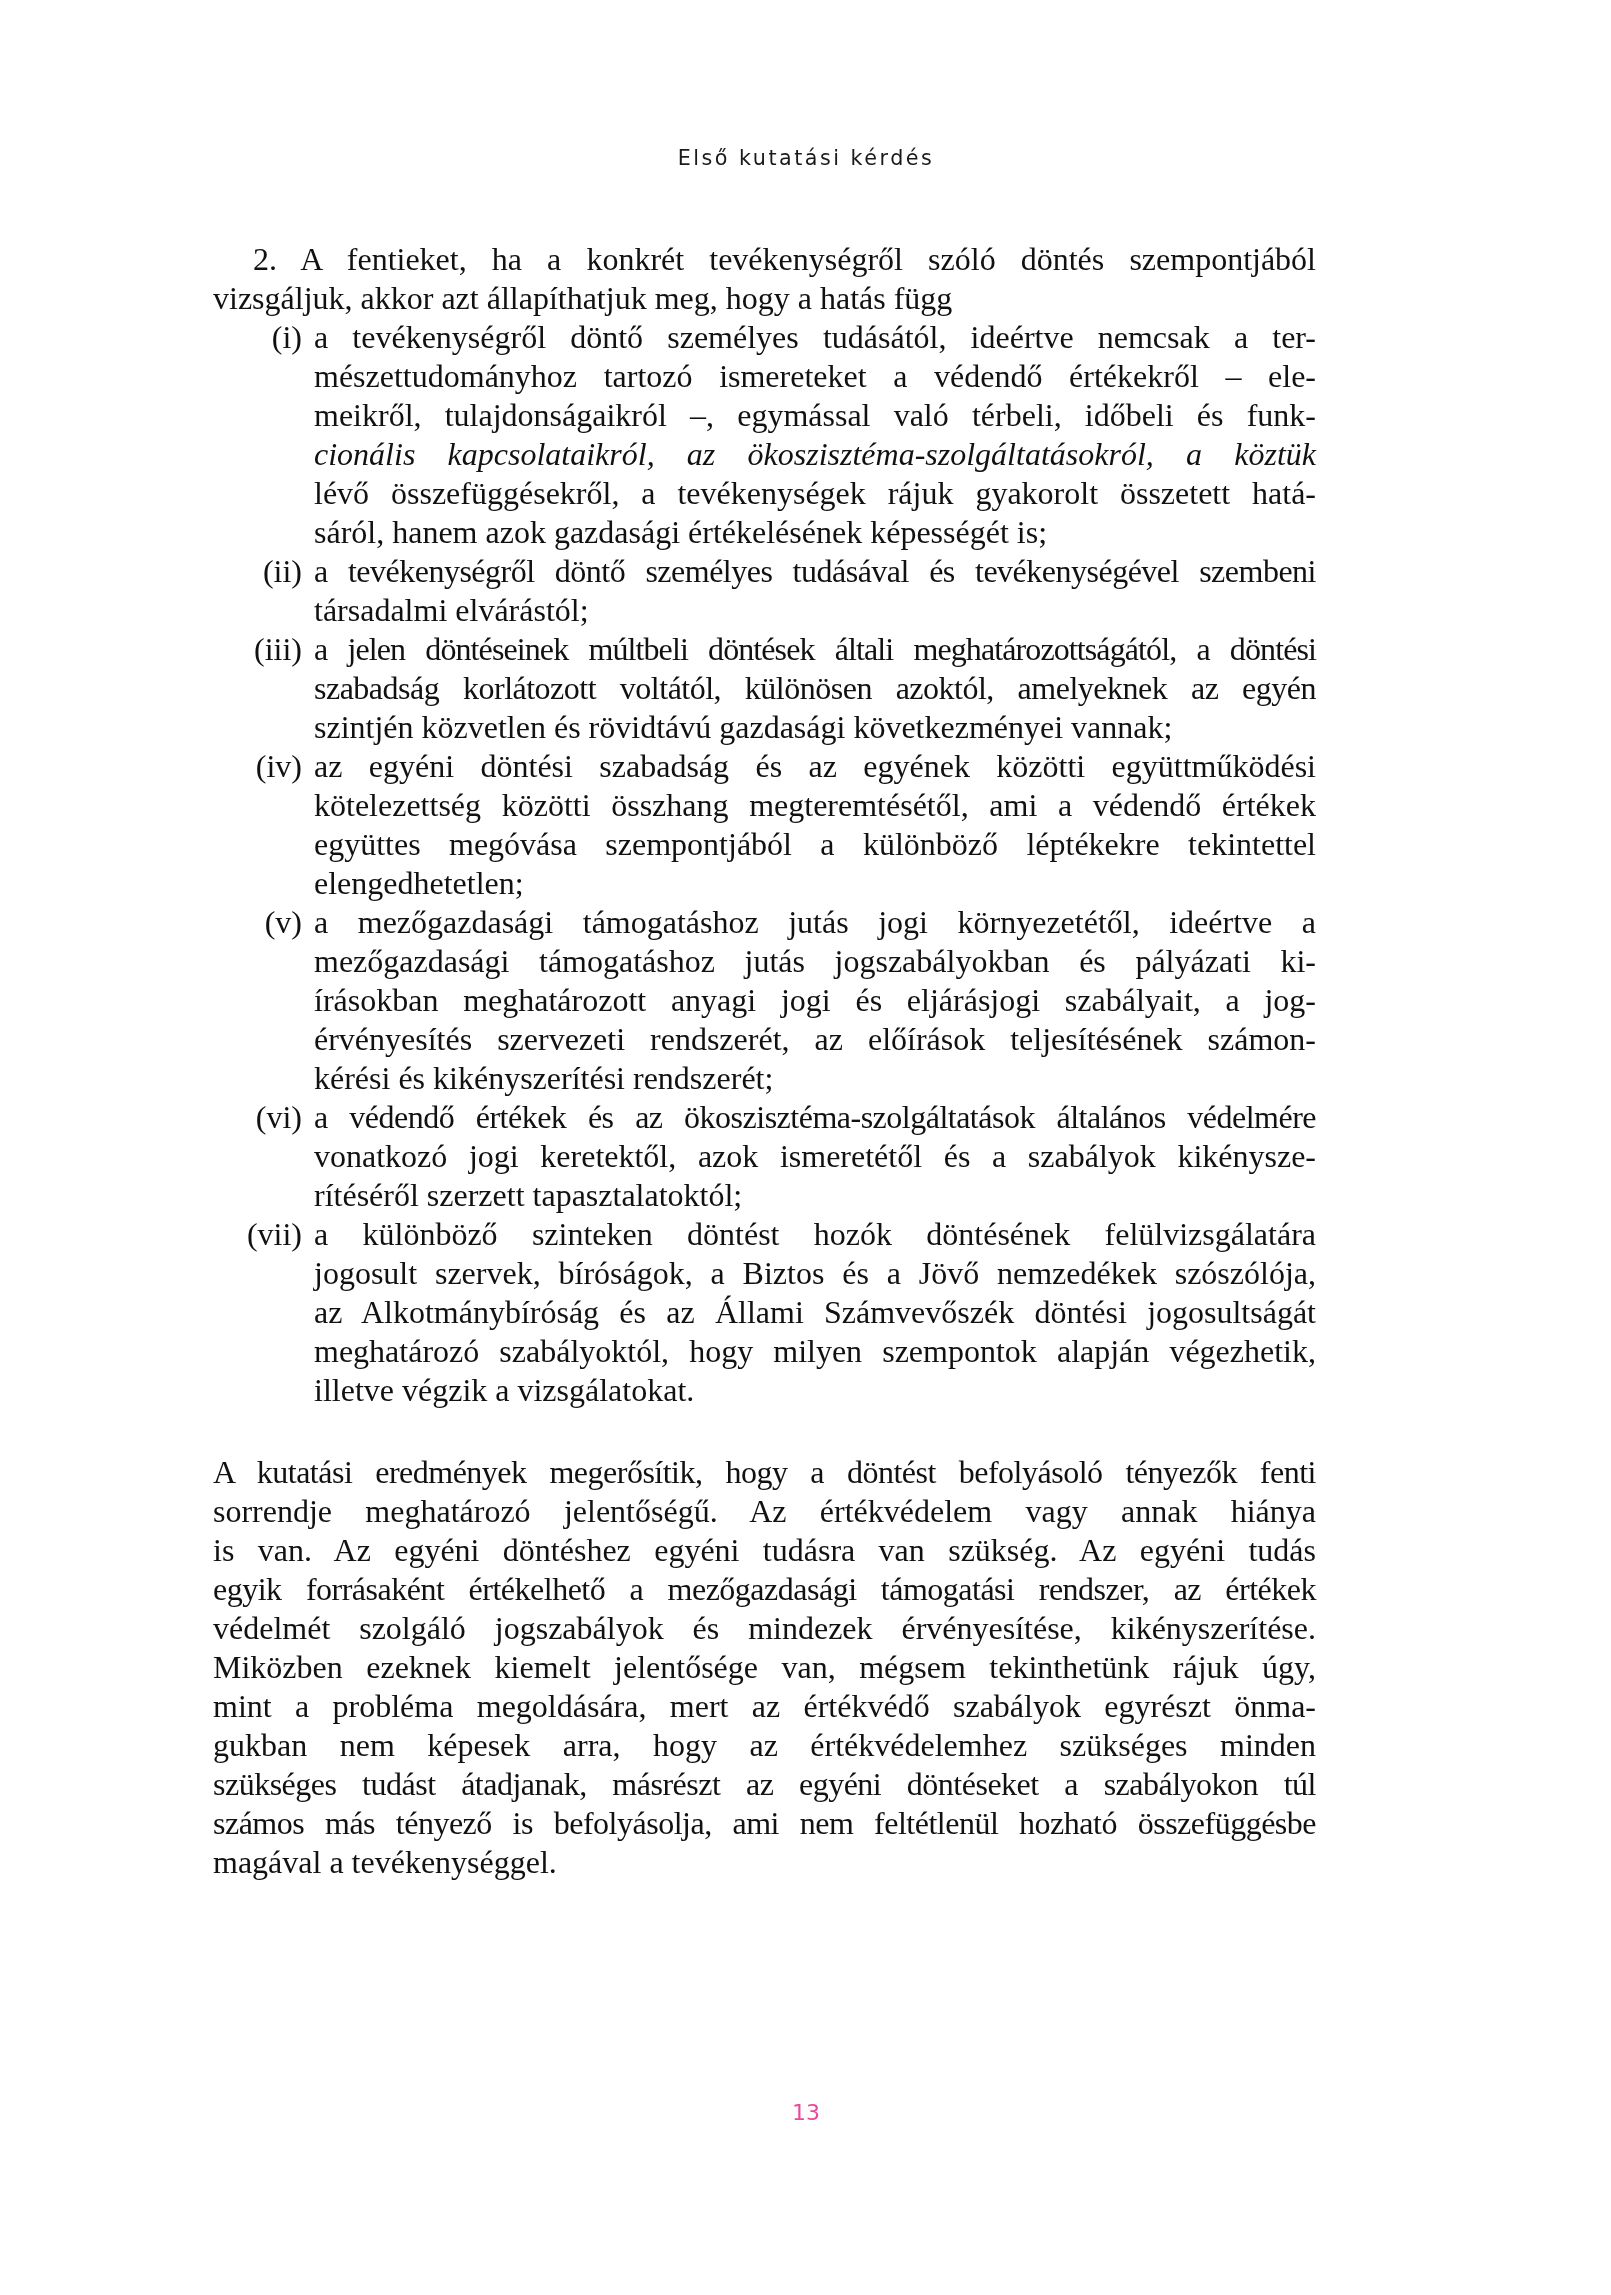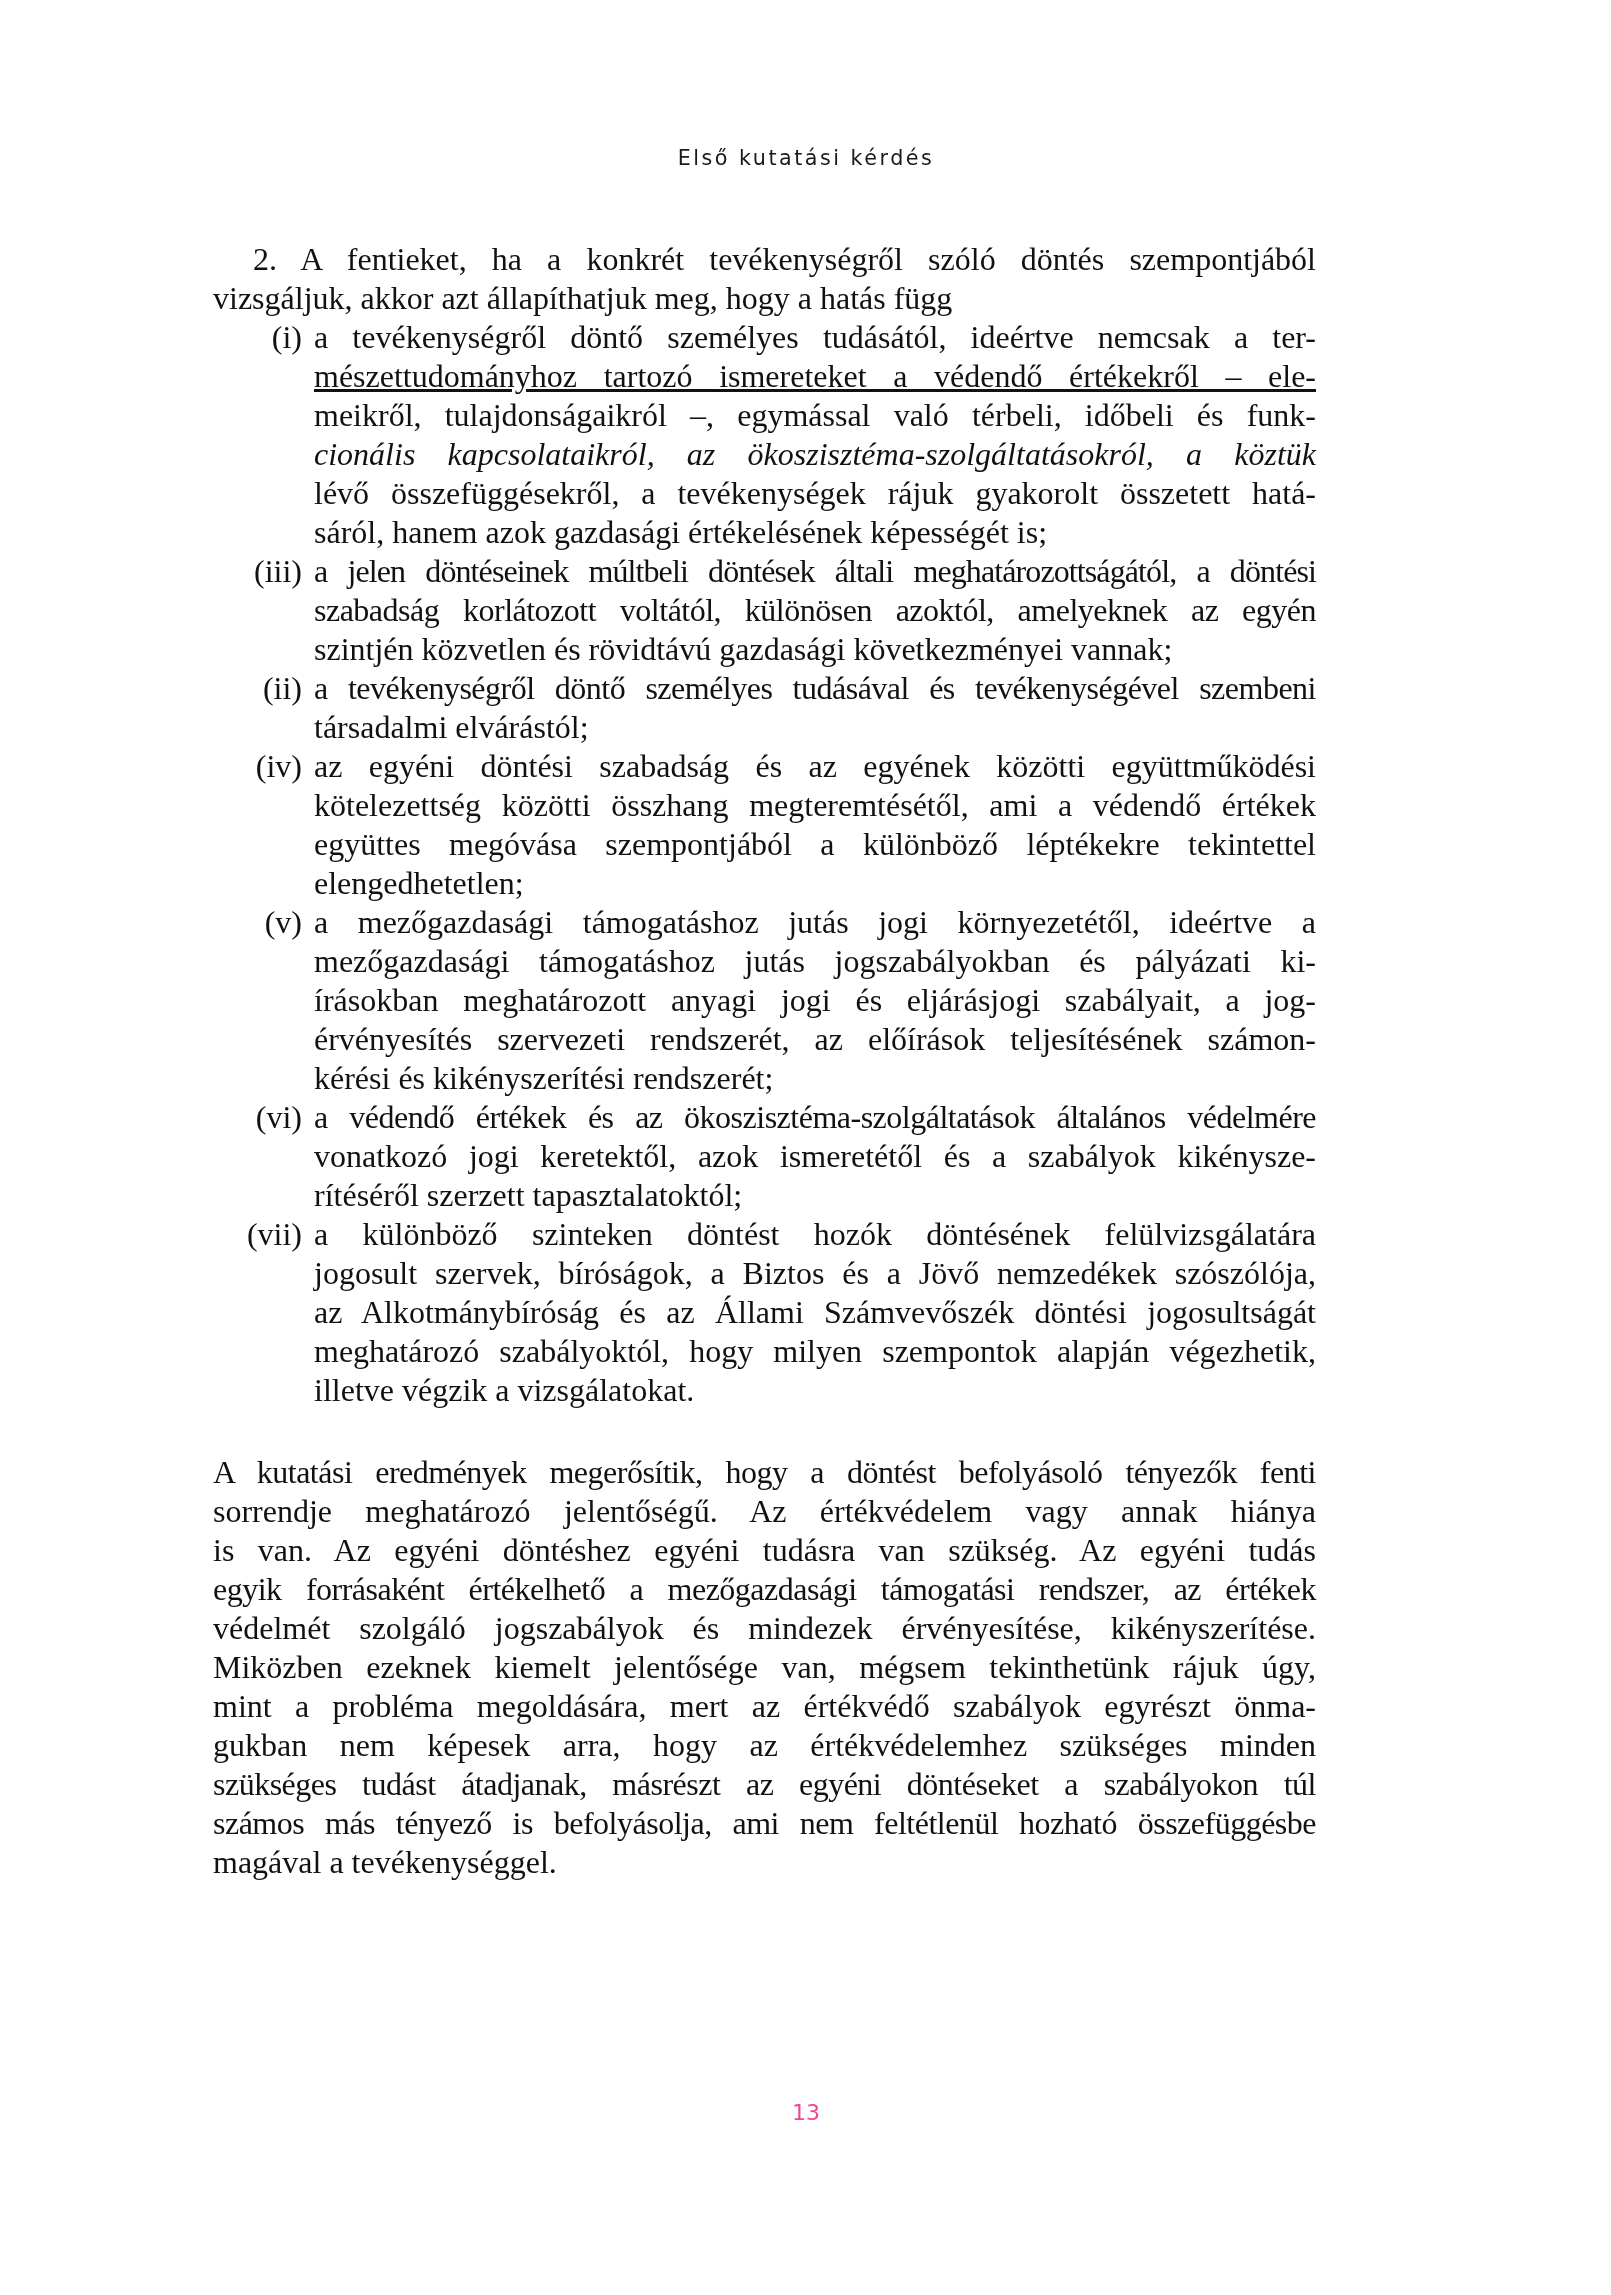--- a/index.html
+++ b/index.html
@@ -93,42 +93,42 @@
     <span class="line indent-first" style="white-space: nowrap;">2. A fentieket, ha a konkrét tevékenységről szóló döntés szempontjából</span>
     <span class="line last" style="white-space: nowrap;">vizsgáljuk, akkor azt állapíthatjuk meg, hogy a hatás függ</span>
   </div>
 
   <div>
 
     <div class="item">
       <span class="line label">(i)</span>
       <div class="lines">
         <span class="line" style="white-space: nowrap;">a tevékenységről döntő személyes tudásától, ideértve nemcsak a ter-</span>
-        <span class="line" style="white-space: nowrap; text-decoration: underline;">mészettudományhoz tartozó ismereteket a védendő értékekről – ele-</span>
+        <span class="line" style="white-space: nowrap;">mészettudományhoz tartozó ismereteket a védendő értékekről – ele-</span>
         <span class="line" style="white-space: nowrap;">meikről, tulajdonságaikról –, egymással való térbeli, időbeli és funk-</span>
         <span class="line" style="white-space: nowrap; font-style: italic;">cionális kapcsolataikról, az ökoszisztéma-szolgáltatásokról, a köztük</span>
         <span class="line" style="white-space: nowrap;">lévő összefüggésekről, a tevékenységek rájuk gyakorolt összetett hatá-</span>
         <span class="line last" style="white-space: nowrap;">sáról, hanem azok gazdasági értékelésének képességét is;</span>
+      </div>
+    </div>
+
+    <div class="item">
+      <span class="line label">(ii)</span>
+      <div class="lines">
+        <span class="line condensed" style="white-space: nowrap;">a tevékenységről döntő személyes tudásával és tevékenységével szembeni</span>
+        <span class="line last" style="white-space: nowrap;">társadalmi elvárástól;</span>
       </div>
     </div>
 
     <div class="item">
       <span class="line label">(iii)</span>
       <div class="lines">
         <span class="line condensed2" style="white-space: nowrap;">a jelen döntéseinek múltbeli döntések általi meghatározottságától, a döntési</span>
         <span class="line condensed" style="white-space: nowrap;">szabadság korlátozott voltától, különösen azoktól, amelyeknek az egyén</span>
         <span class="line last" style="white-space: nowrap;">szintjén közvetlen és rövidtávú gazdasági következményei vannak;</span>
-      </div>
-    </div>
-
-    <div class="item">
-      <span class="line label">(ii)</span>
-      <div class="lines">
-        <span class="line condensed" style="white-space: nowrap;">a tevékenységről döntő személyes tudásával és tevékenységével szembeni</span>
-        <span class="line last" style="white-space: nowrap;">társadalmi elvárástól;</span>
       </div>
     </div>
 
     <div class="item">
       <span class="line label">(iv)</span>
       <div class="lines">
         <span class="line" style="white-space: nowrap;">az egyéni döntési szabadság és az egyének közötti együttműködési</span>
         <span class="line" style="white-space: nowrap;">kötelezettség közötti összhang megteremtésétől, ami a védendő értékek</span>
         <span class="line" style="white-space: nowrap;">együttes megóvása szempontjából a különböző léptékekre tekintettel</span>
         <span class="line last" style="white-space: nowrap;">elengedhetetlen;</span>

